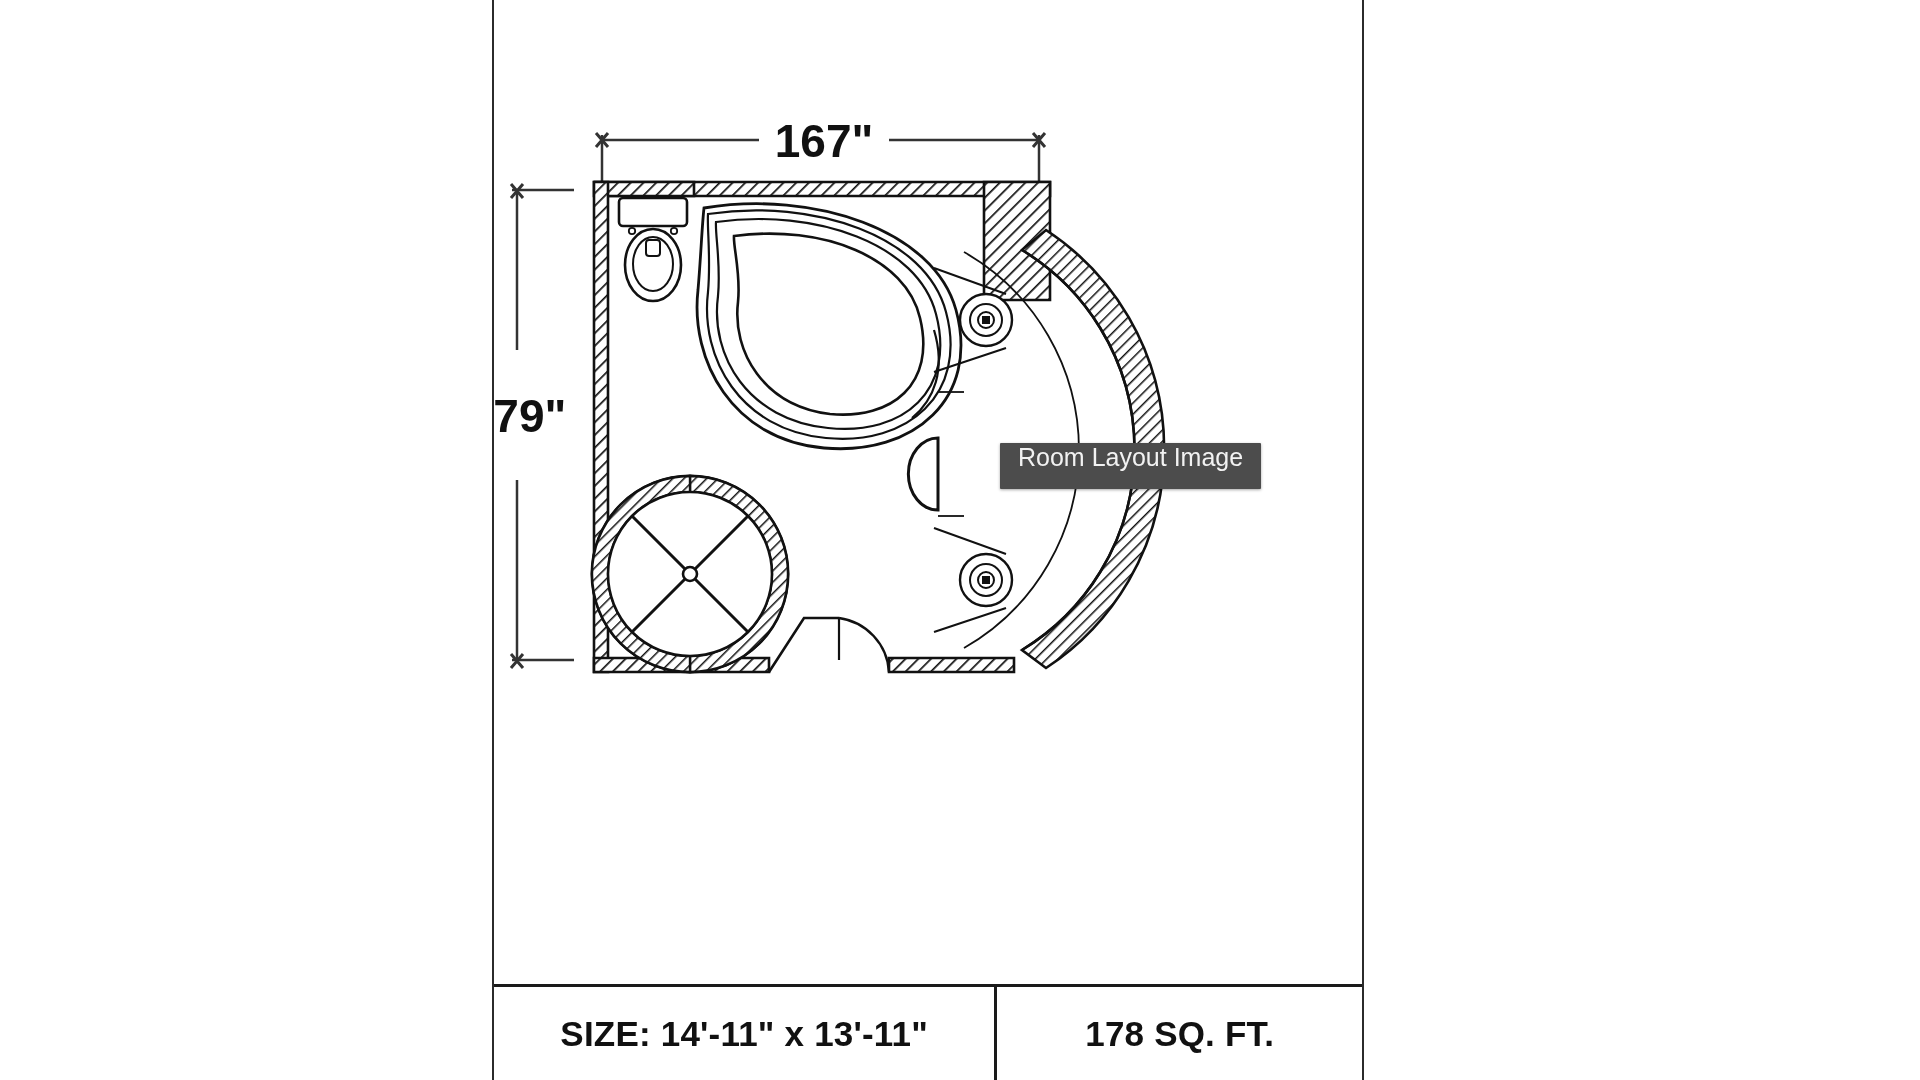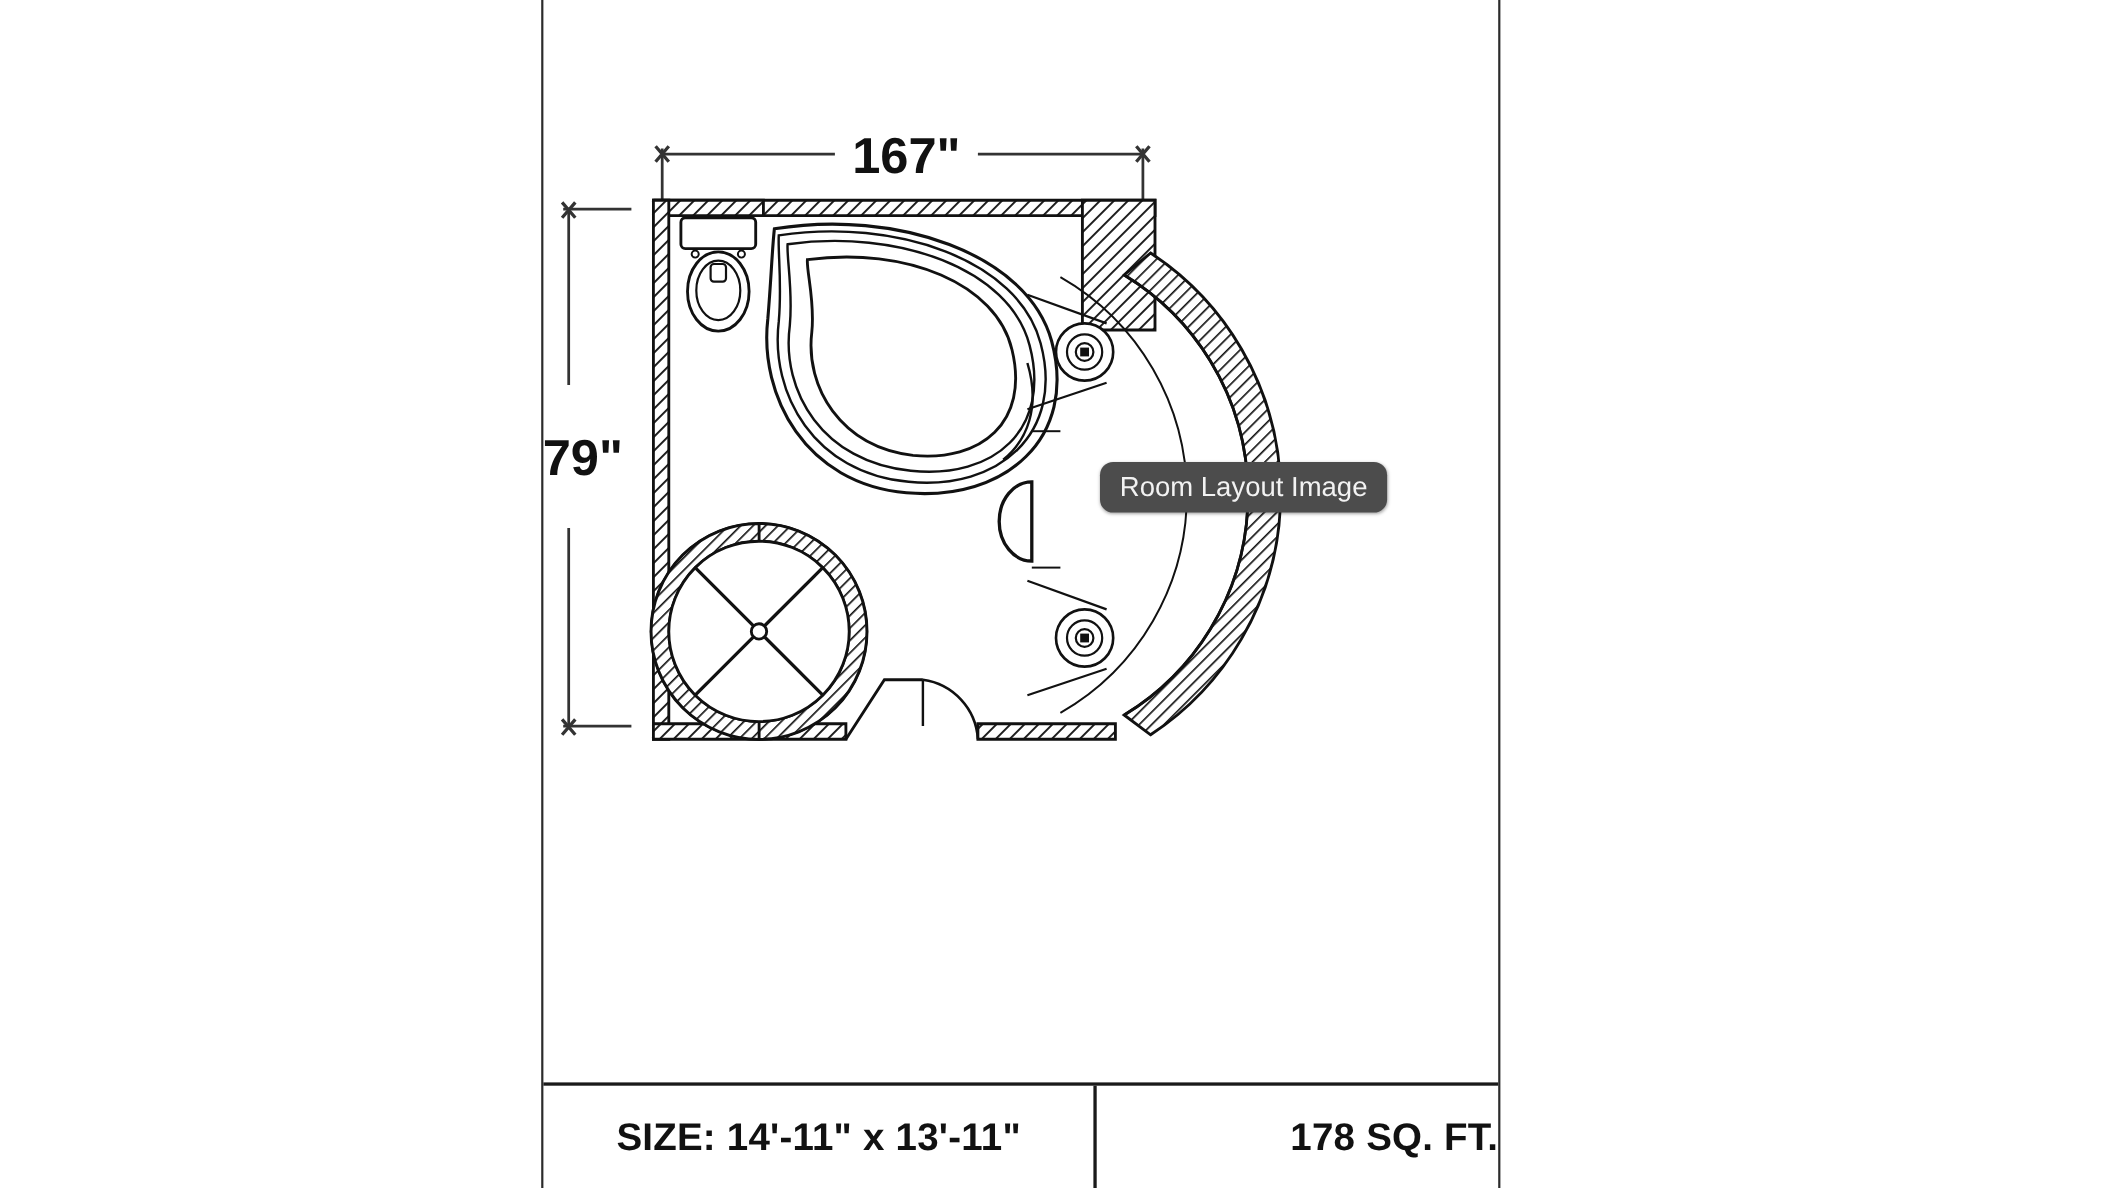--- a/index.html
+++ b/index.html
@@ -48,41 +48,40 @@
   .info-cell {
     display: flex;
     align-items: center;
     justify-content: center;
     height: 100%;
   }
   #info-cell-size {
     width: 58%;
     border-right: 3px solid #1a1a1a;
   }
-  #info-cell-area { width: 42%; justify-content: flex-end; }
+  #info-cell-area { width: 42%; }
   .info-text {
     font-family: "Liberation Sans", sans-serif;
     font-weight: bold;
     font-size: 35px;
     color: #111111;
     letter-spacing: 0.2px;
     white-space: nowrap;
   }
 
   
   #tooltip {
     position: absolute;
     left: 1000px;
-    top: 420px;
+    top: 443px;
     height: 46px;
     padding: 0 18px;
     display: flex;
-    align-items: center;
     background: #4c4c4c;
-    border-radius: 12px;
+    border-radius: 1px;
     box-shadow: 0 1px 3px rgba(0,0,0,0.35);
     z-index: 50;
   }
   #tooltip-label {
     font-family: "Liberation Sans", sans-serif;
     font-size: 25px;
     color: #f2f2f2;
     white-space: nowrap;
   }
 

